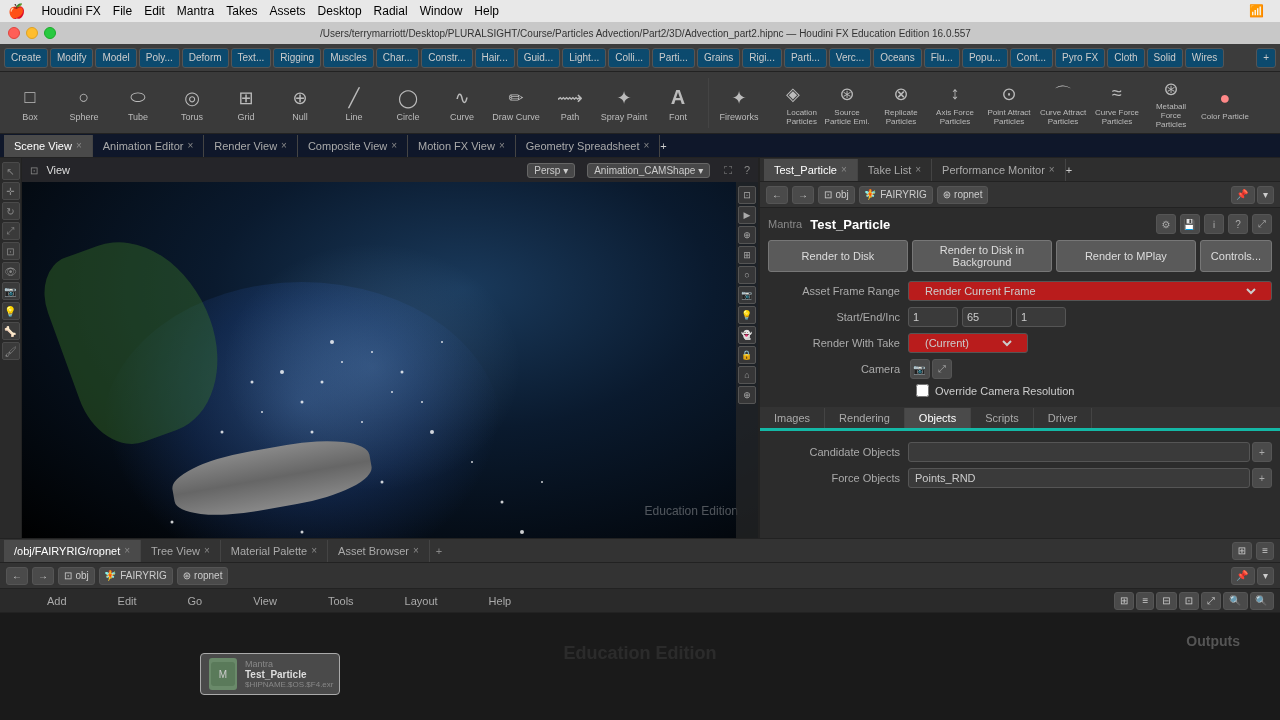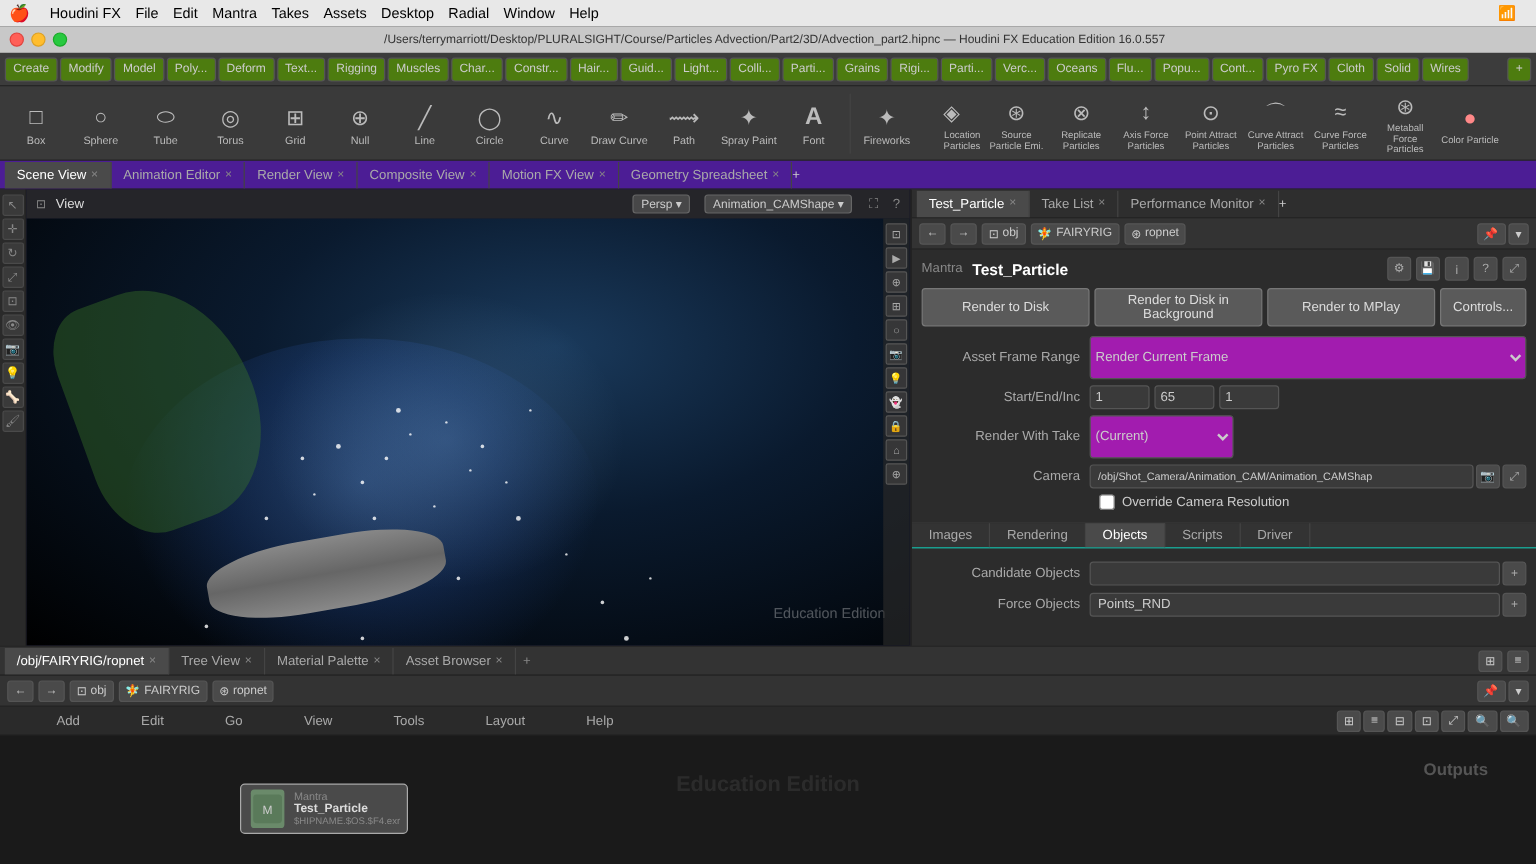--- a/index.html
+++ b/index.html
@@ -57,21 +57,21 @@
     .top-toolbar {
       background: #3c3c3c;
       height: 28px;
       display: flex;
       align-items: center;
       padding: 0 4px;
       gap: 2px;
       border-bottom: 1px solid #222;
     }
     .toolbar-btn {
-      background: #4d7c0f;
+      background: #0c4a6e;
       border: 1px solid #555;
       border-radius: 3px;
       color: #ccc;
       font-size: 10px;
       padding: 2px 6px;
       cursor: pointer;
       height: 20px;
       display: flex;
       align-items: center;
     }
@@ -102,21 +102,21 @@
       padding: 2px;
     }
     .icon-tool .icon-shape {
       width: 28px; height: 28px;
       display: flex; align-items: center; justify-content: center;
       font-size: 18px;
     }
 
     
     .tab-bar {
-      background: #4c1d95;
+      background: #0f172a;
       height: 24px;
       display: flex;
       align-items: center;
       border-bottom: 1px solid #222;
       padding-left: 4px;
     }
     .tab {
       height: 22px;
       padding: 0 10px;
       display: flex;
@@ -288,27 +288,27 @@
     .form-label {
       width: 140px;
       text-align: right;
       padding-right: 8px;
       color: #aaa;
       font-size: 11px;
       flex-shrink: 0;
     }
     .form-control {
       flex: 1;
-      background: #a21caf;
+      background: #b91c1c;
       border: 1px solid #555;
       border-radius: 3px;
       color: #ccc;
       font-size: 11px;
-      padding: 2px 0;
-      height: 36px;
+      padding: 2px 12px;
+      height: 20px;
       display: flex;
       align-items: center;
     }
     .form-control select {
       background: transparent;
       border: none;
       color: #ccc;
       font-size: 11px;
       width: 100%;
     }
@@ -331,21 +331,21 @@
       display: flex;
       align-items: center;
       gap: 6px;
       margin-bottom: 4px;
     }
 
     
     .property-tabs {
       display: flex;
       background: #333;
-      border-bottom: 1px solid #14b8a6;
+      border-bottom: 3px solid #14b8a6;
       margin-bottom: 6px;
     }
     .property-tab {
       padding: 4px 14px;
       font-size: 11px;
       color: #aaa;
       cursor: pointer;
       border-right: 1px solid #444;
     }
     .property-tab.active {
@@ -922,21 +922,20 @@
         <span class="form-label">Render With Take</span>
         <div class="form-control" style="flex:1;max-width:120px;">
           <select style="background:transparent;border:none;color:#ccc;font-size:11px;width:100%;">
             <option>(Current)</option>
           </select>
         </div>
       </div>
 
       <div class="form-row camera-row">
         <span class="form-label">Camera</span>
-        <input class="camera-input" type="text" value="/obj/Shot_Camera/Animation_CAM/Animation_CAMShap" style="font-size: 9px;">
         <div class="cam-icon-btn">📷</div>
         <div class="cam-icon-btn">⤢</div>
       </div>
 
       <div class="checkbox-row" style="padding-left:148px;">
         <input type="checkbox" style="">
         <span>Override Camera Resolution</span>
       </div>
     </div>
 

